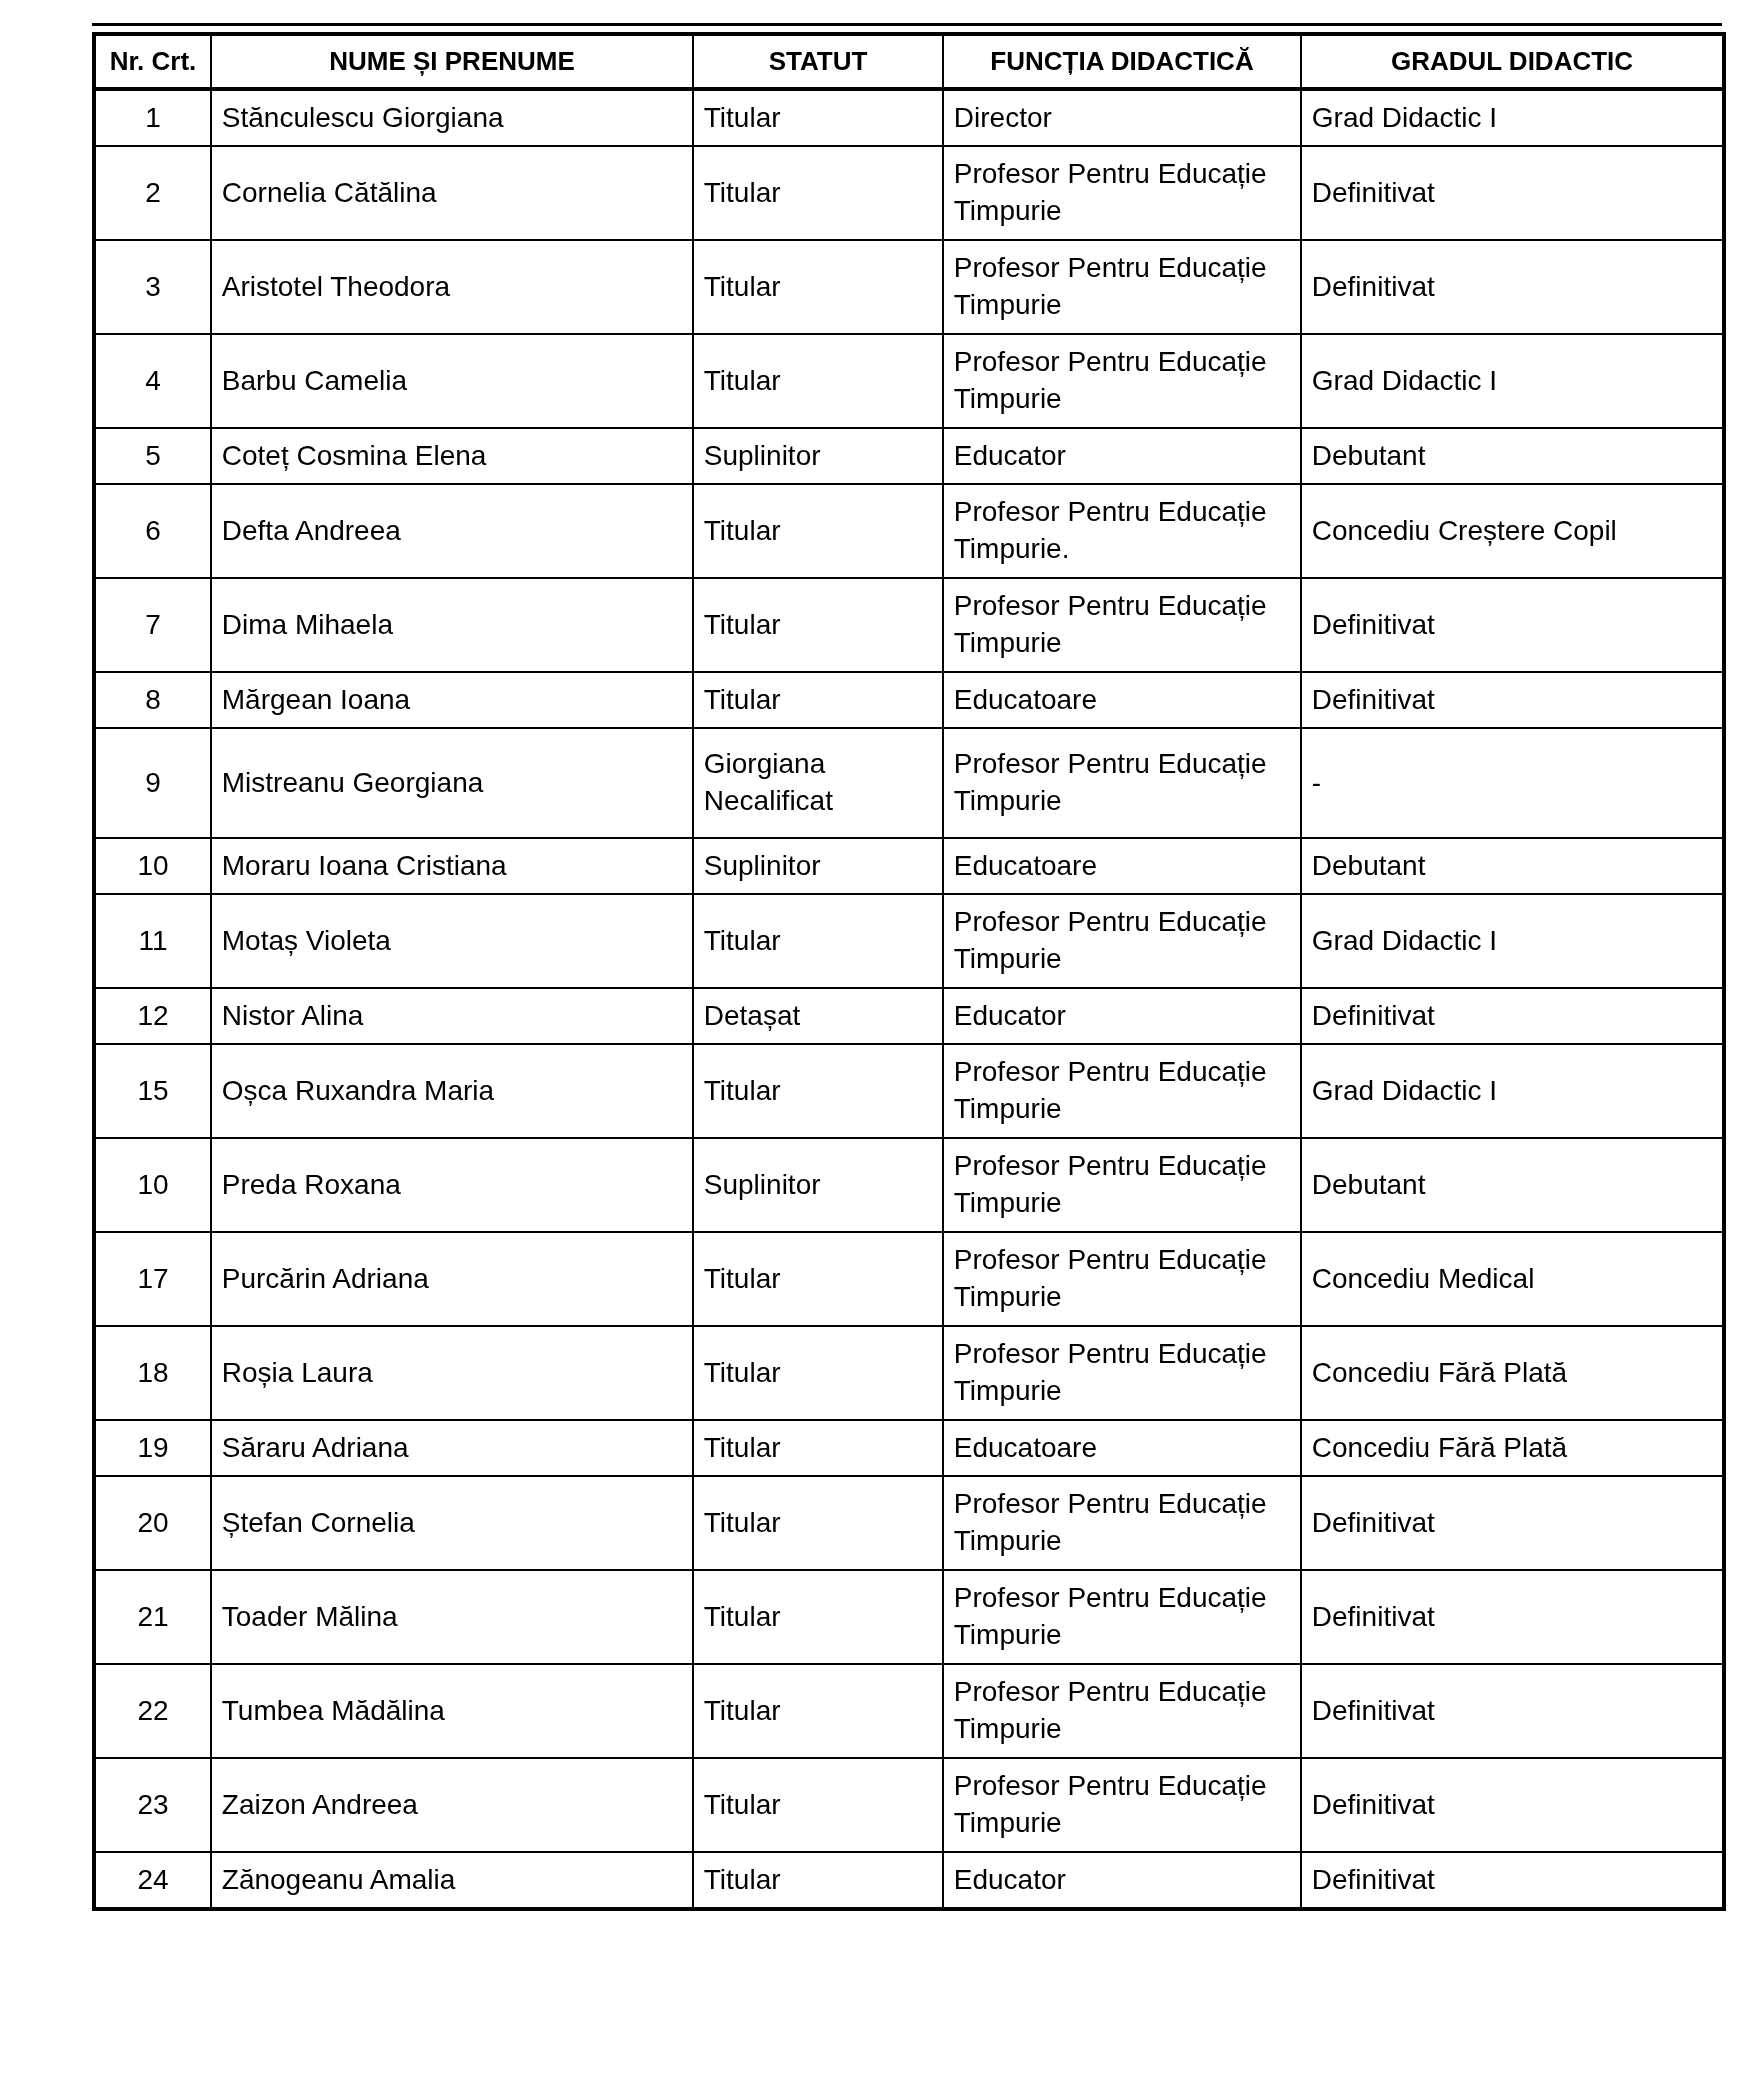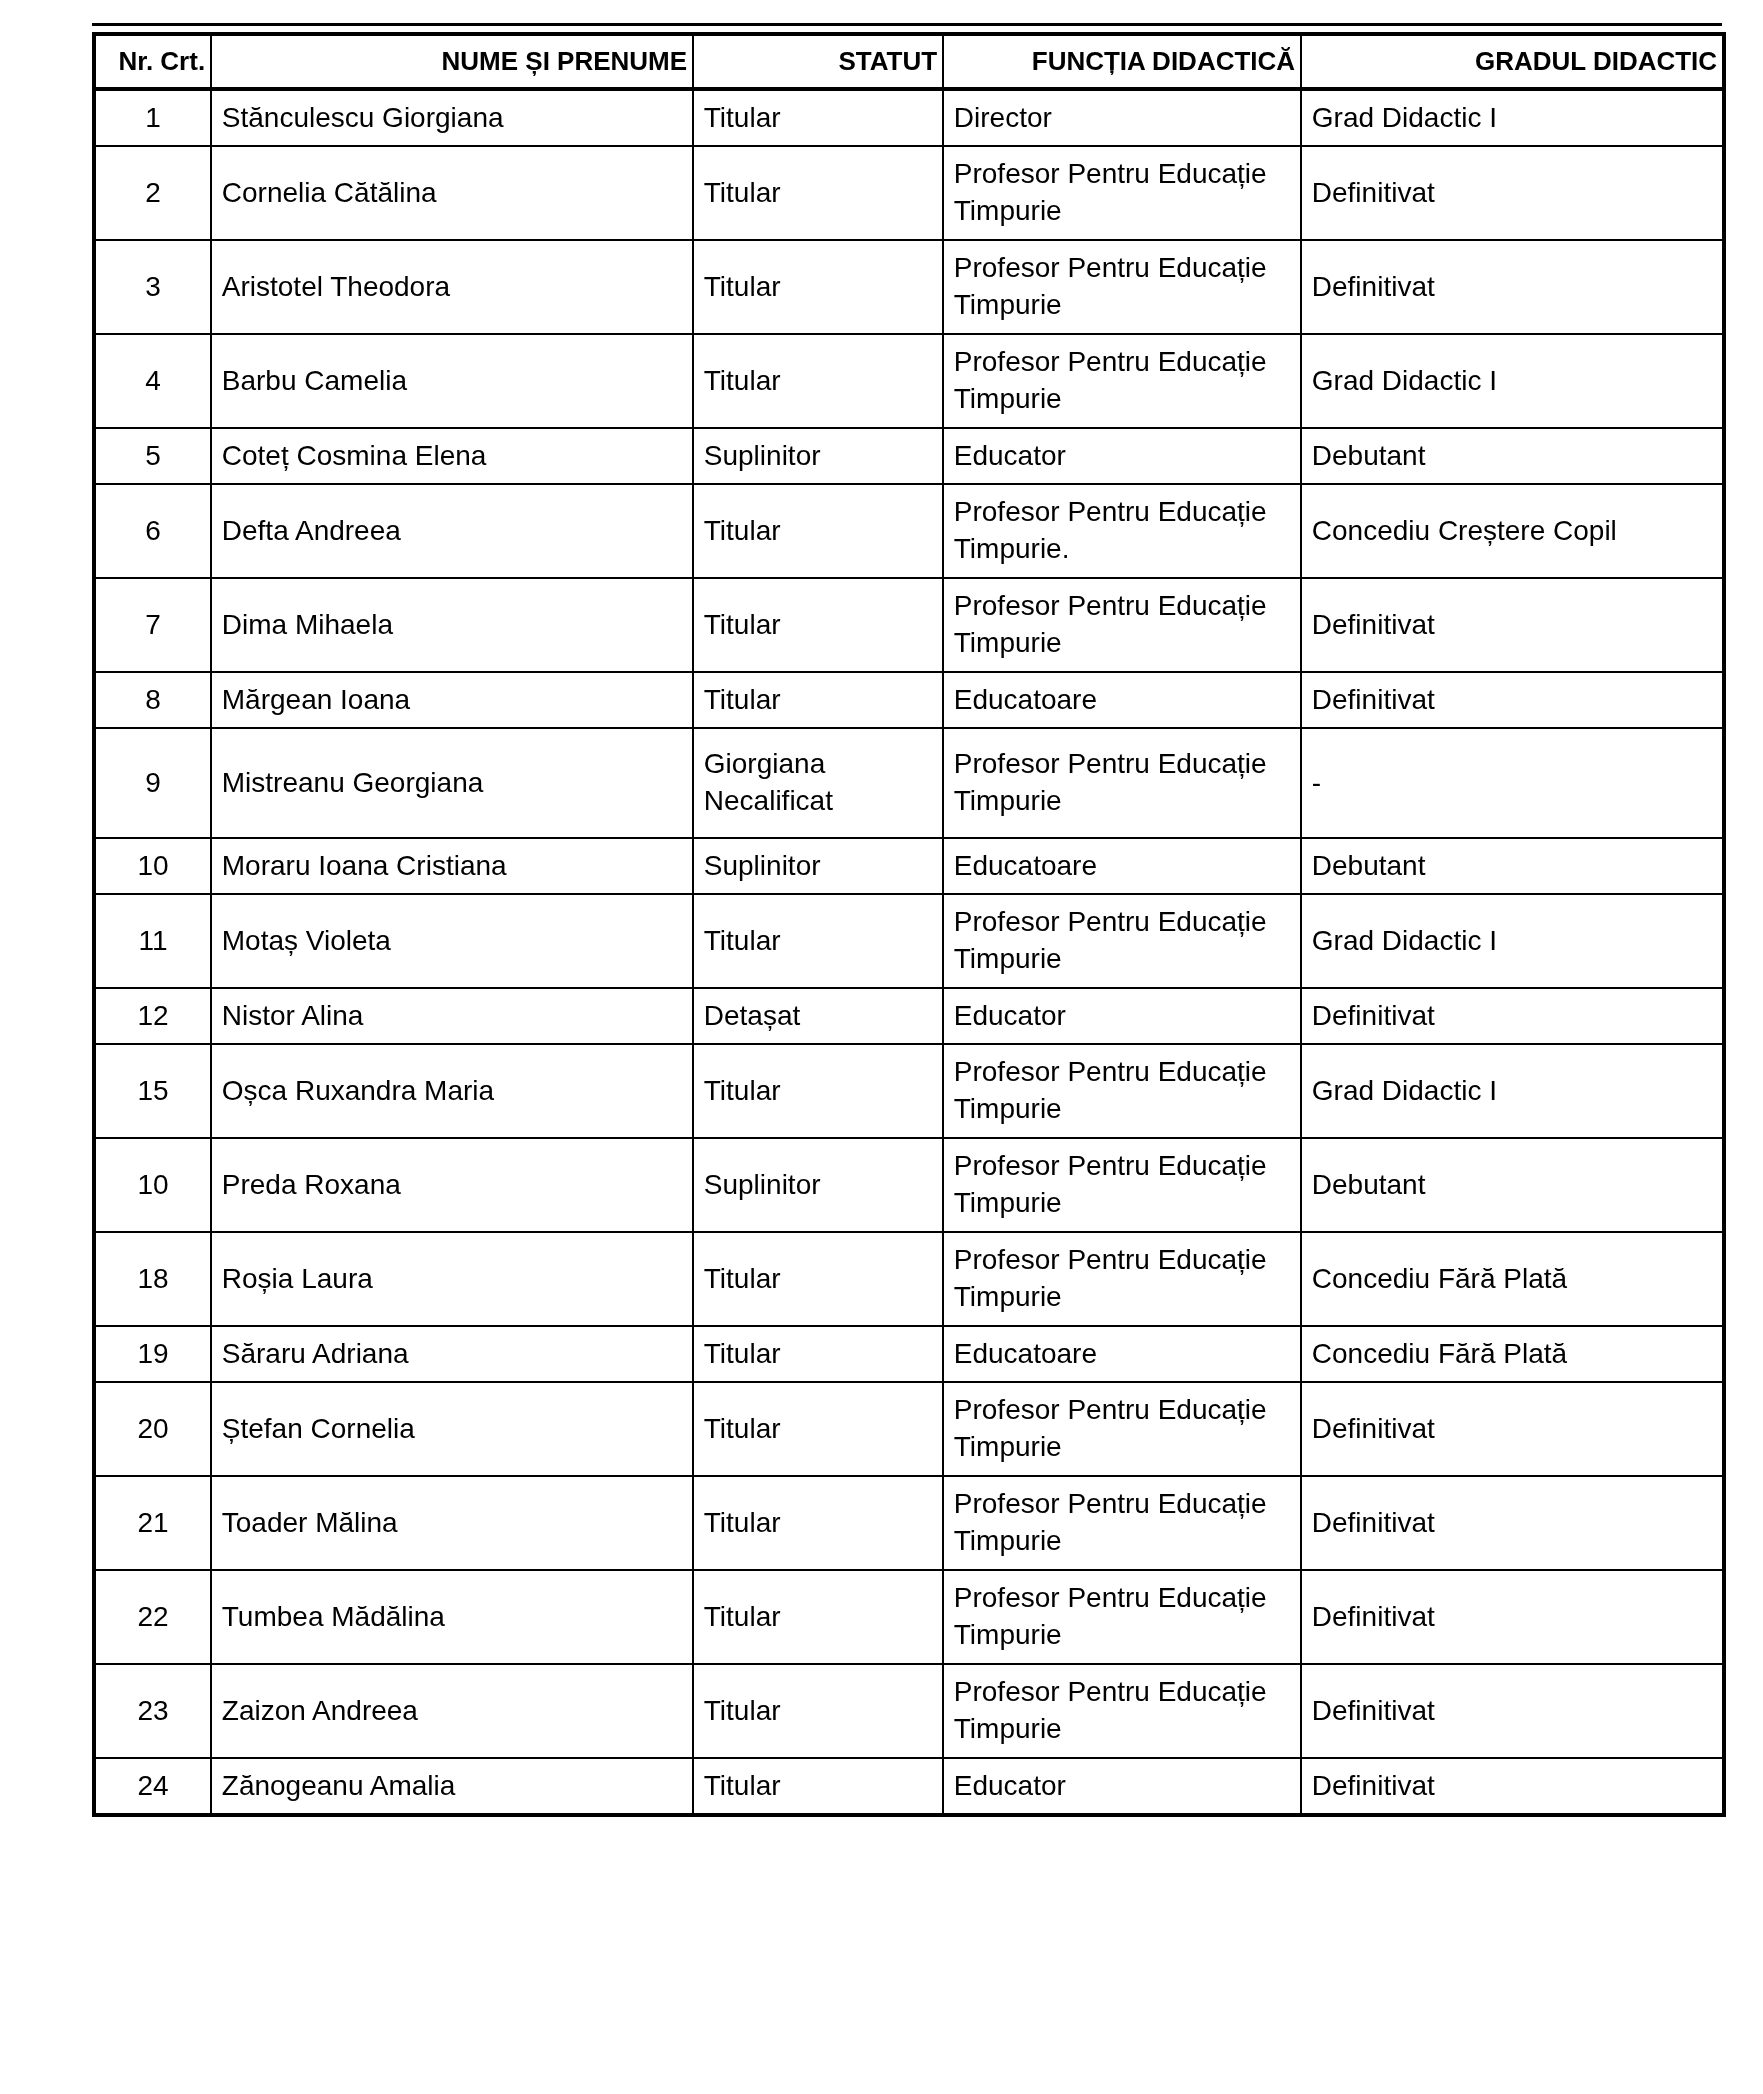--- a/index.html
+++ b/index.html
@@ -41,21 +41,21 @@
   th, td {
     border: 2.5px solid #000000;
     vertical-align: middle;
     overflow: hidden;
     word-spacing: normal;
   }
   th {
     height: 51px;
     font-size: 26px;
     font-weight: bold;
-    text-align: right;
+    text-align: center;
     padding: 0 4.9px;
     border-bottom: 4.1px solid #000000;
   }
   td {
     font-size: 28px;
     line-height: 1.32;
     padding: 0 9.8px;
     text-align: left;
   }
   td.col-nr {
@@ -181,20 +181,27 @@
           <td class="col-gradul">Grad Didactic I</td>
         </tr>
         <tr class="double">
           <td class="col-nr">10</td>
           <td class="col-nume">Preda Roxana</td>
           <td class="col-statut">Suplinitor</td>
           <td class="col-functia">Profesor Pentru Educație Timpurie</td>
           <td class="col-gradul">Debutant</td>
         </tr>
         <tr class="double">
+          <td class="col-nr">17</td>
+          <td class="col-nume">Purcărin Adriana</td>
+          <td class="col-statut">Titular</td>
+          <td class="col-functia">Profesor Pentru Educație Timpurie</td>
+          <td class="col-gradul">Concediu Medical</td>
+        </tr>
+        <tr class="double">
           <td class="col-nr">18</td>
           <td class="col-nume">Roșia Laura</td>
           <td class="col-statut">Titular</td>
           <td class="col-functia">Profesor Pentru Educație Timpurie</td>
           <td class="col-gradul">Concediu Fără Plată</td>
         </tr>
         <tr class="single">
           <td class="col-nr">19</td>
           <td class="col-nume">Săraru Adriana</td>
           <td class="col-statut">Titular</td>

